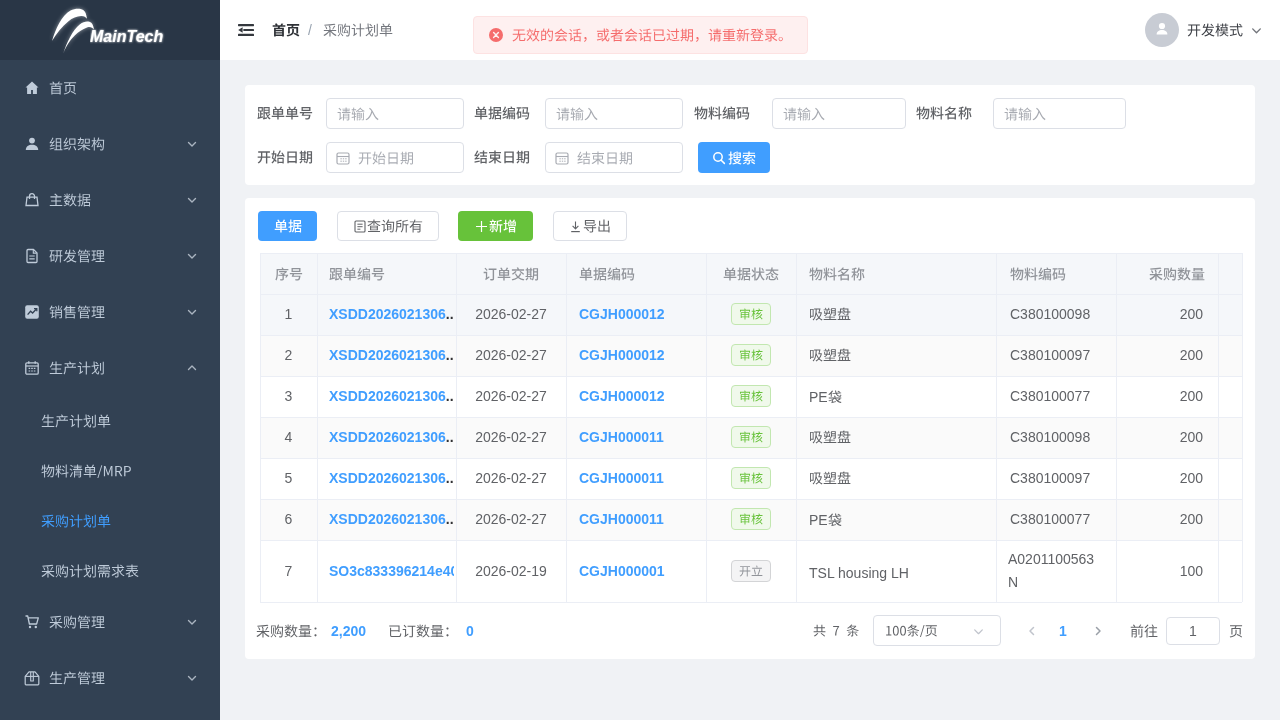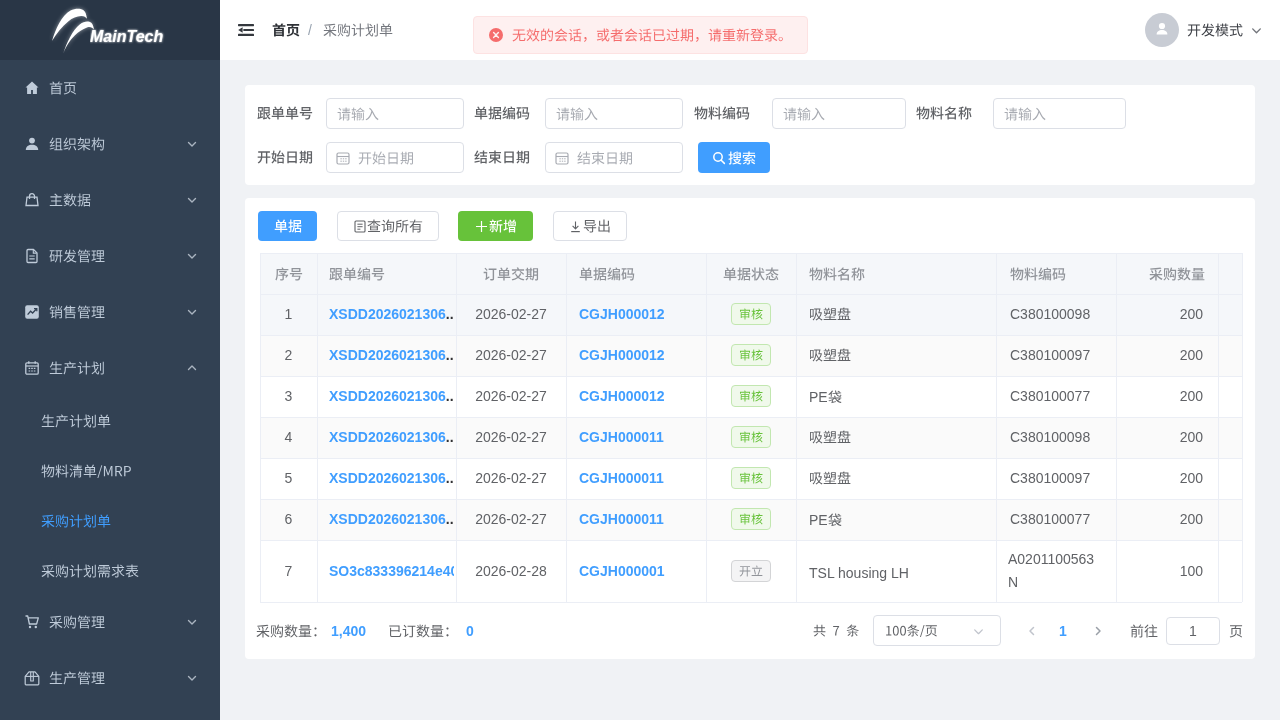--- a/index.html
+++ b/index.html
@@ -661,41 +661,41 @@
       <span style="font-size:14px;color:#606266">PE</span>
       <svg style="color:#606266;" width="14.00" height="14" viewBox="0 -880 1000 1000" fill="currentColor">
         <use href="#q101"></use>
       </svg>
     </div>
   </div>
 <div style="position:absolute;left:1010px;top:511px;font-size:14px;color:#606266">C380100077</div>
 <div style="position:absolute;left:1116px;top:511px;width:87px;text-align:right;font-size:14px;color:#606266">200</div>
 <div style="position:absolute;left:260px;top:563px;width:57px;text-align:center;font-size:14px;color:#606266">7</div>
 <div style="position:absolute;left:329px;top:563px;width:125px;overflow:hidden;white-space:nowrap;font-size:14px"><span style="color:#409eff;font-weight:700">SO3c833396214e40</span></div>
-<div style="position:absolute;left:456px;top:563px;width:110px;text-align:center;font-size:14px;color:#606266">2026-02-28</div>
+<div style="position:absolute;left:456px;top:563px;width:110px;text-align:center;font-size:14px;color:#606266">2026-02-19</div>
 <div style="position:absolute;left:579px;top:563px;font-size:14px;color:#409eff;font-weight:700">CGJH000001</div>
 <div style="position:absolute;left:731px;top:560px;width:40px;height:22px;background:#f4f4f5;border:1px solid #d3d4d6;border-radius:4px;display:flex;align-items:center;justify-content:center">
     <svg style="color:#909399;" width="24.00" height="12" viewBox="0 -880 2000 1000" fill="currentColor">
       <use href="#q52"></use>
       <use href="#q102" x="1000"></use>
     </svg>
   </div>
 <div style="position:absolute;left:809px;top:564px"><span style="font-size:14px;color:#606266">TSL housing LH</span></div>
 <div style="position:absolute;left:1008px;top:548px;font-size:14px;color:#606266;line-height:23px">A0201100563<br>N</div>
 <div style="position:absolute;left:1116px;top:563px;width:87px;text-align:right;font-size:14px;color:#606266">100</div>
 <div style="position:absolute;left:256px;top:624px">
     <svg style="color:#606266;" width="70.00" height="14" viewBox="0 -880 5000 1000" fill="currentColor">
       <use href="#q28"></use>
       <use href="#q29" x="1000"></use>
       <use href="#q8" x="2000"></use>
       <use href="#q103" x="3000"></use>
       <use href="#q104" x="4000"></use>
     </svg>
   </div>
-<div style="position:absolute;left:331px;top:623px;font-size:14px;font-weight:700;color:#409eff">1,400</div>
+<div style="position:absolute;left:331px;top:623px;font-size:14px;font-weight:700;color:#409eff">2,200</div>
 <div style="position:absolute;left:388px;top:624px">
     <svg style="color:#606266;" width="70.00" height="14" viewBox="0 -880 5000 1000" fill="currentColor">
       <use href="#q43"></use>
       <use href="#q105" x="1000"></use>
       <use href="#q8" x="2000"></use>
       <use href="#q103" x="3000"></use>
       <use href="#q104" x="4000"></use>
     </svg>
   </div>
 <div style="position:absolute;left:466px;top:623px;font-size:14px;font-weight:700;color:#409eff">0</div>

